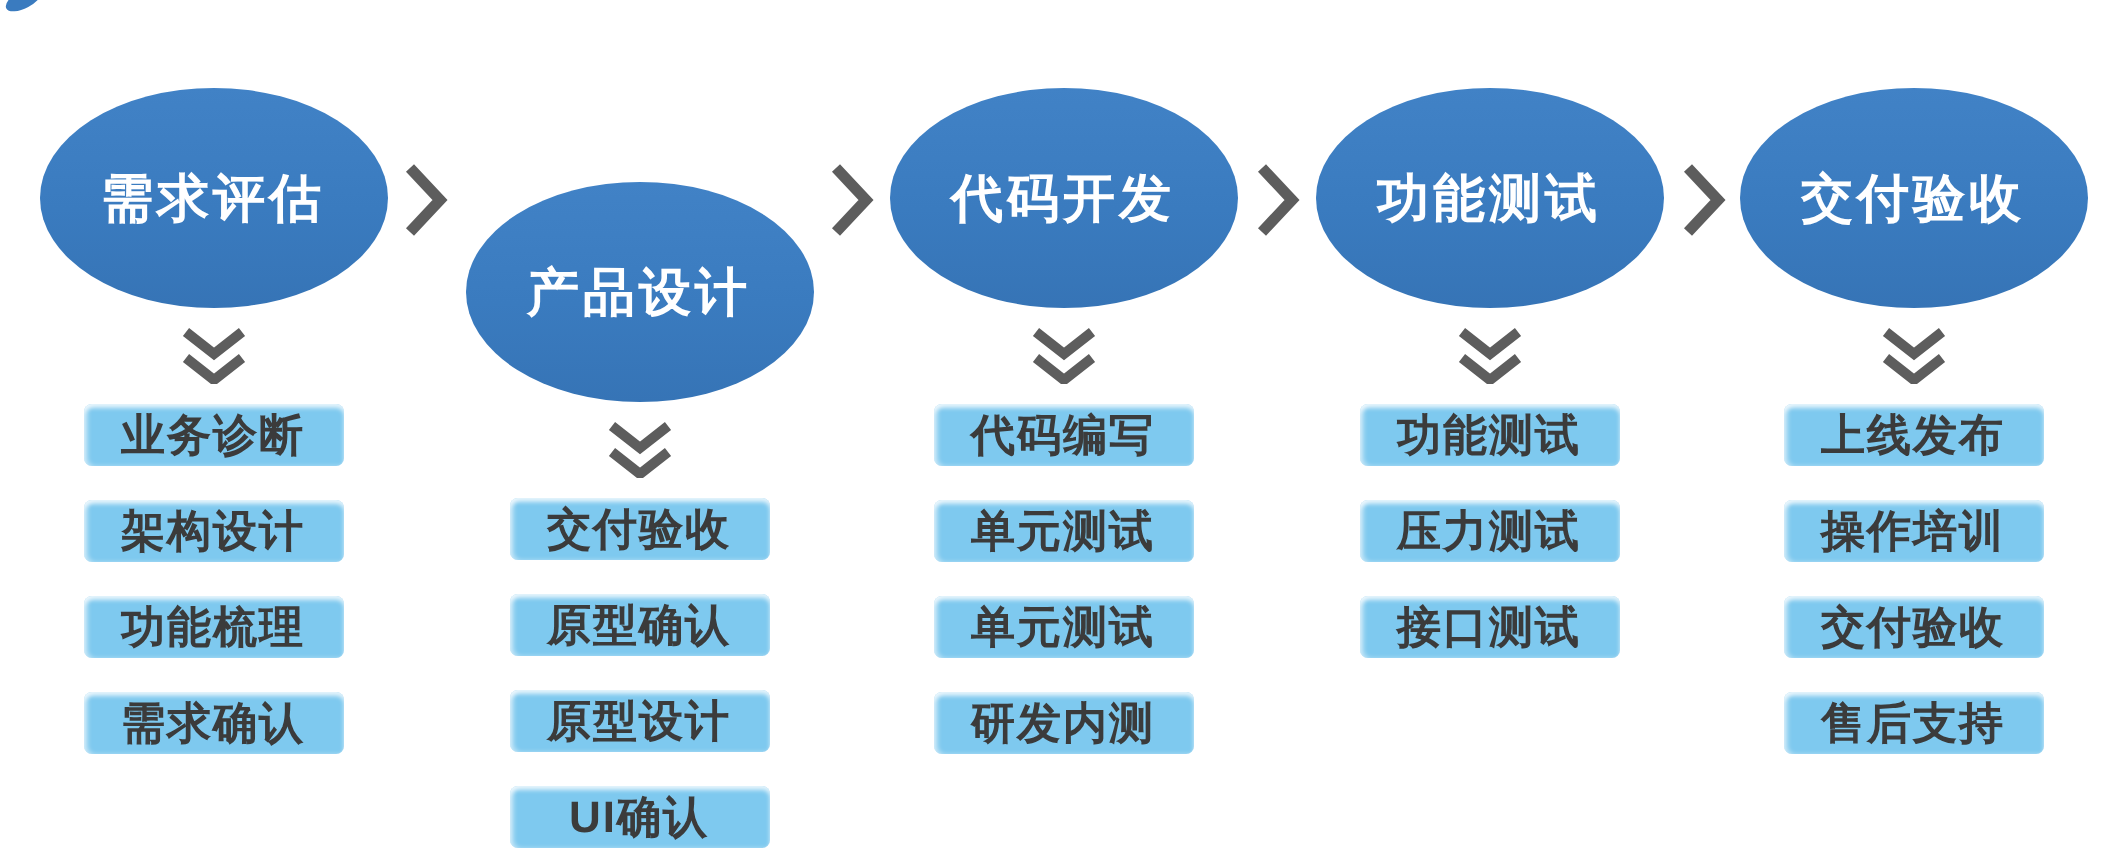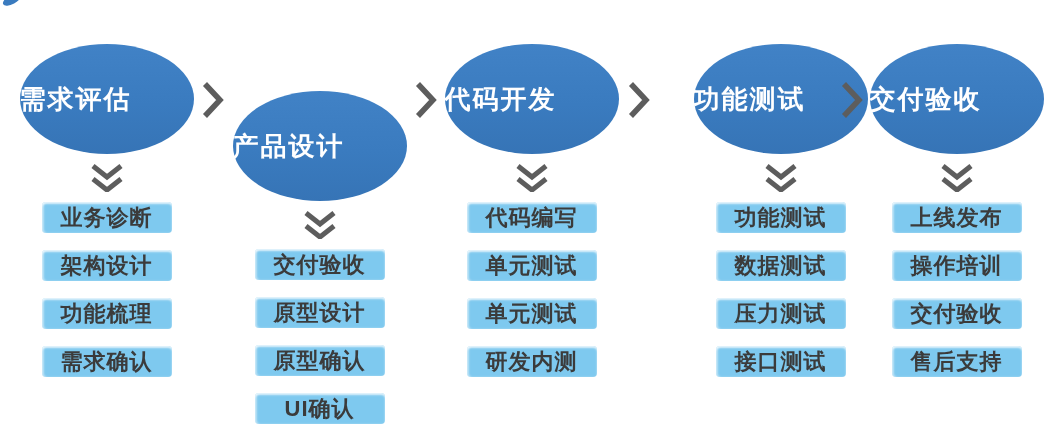--- a/index.html
+++ b/index.html
@@ -4,21 +4,21 @@
 <style>
   html,body { margin:0; padding:0; background:#ffffff; }
   .canvas {
     position:relative; width:1063px; height:425px; background:#ffffff;
     font-family:"Liberation Sans", sans-serif; overflow:hidden;
   }
   .col { position:absolute; top:0; width:213px; display:flex; flex-direction:column; align-items:center; }
   .ellipse {
     margin-top:44px; width:174px; height:110px; border-radius:50%;
     background:linear-gradient(180deg,#4182c6 0%, #3a7bbf 55%, #3674b6 100%);
-    display:flex; align-items:center; justify-content:flex-start;
+    display:flex; align-items:center; justify-content:center;
     color:#ffffff; font-size:26px; font-weight:bold; letter-spacing:2px;
     text-align:center; flex:none;
   }
   .down-arrow { height:48px; display:flex; align-items:center; justify-content:center; flex:none; }
   .task {
     width:130px; height:31px; margin-bottom:17px; border-radius:4px;
     background:#7ec9ef;
     box-shadow: inset 0 2px 2px rgba(255,255,255,0.75), inset 2px 0 2px rgba(255,255,255,0.45);
     display:flex; align-items:center; justify-content:center;
     font-size:22px; font-weight:600; color:#3b3b3b; letter-spacing:1px; flex:none;
@@ -57,53 +57,52 @@
     <div class="ellipse">
       <span>产品设计</span>
     </div>
     <div class="down-arrow">
       <svg width="36" height="28" viewBox="0 0 36 28">
           <polyline points="4,2 18,13 32,2" fill="none" stroke="#5d5d5d" stroke-width="5"></polyline>
           <polyline points="4,15 18,26 32,15" fill="none" stroke="#5d5d5d" stroke-width="5"></polyline>
         </svg>
     </div>
     <div class="task">交付验收</div>
+    <div class="task">原型确认</div>
     <div class="task">原型设计</div>
-    <div class="task">原型确认</div>
     <div class="task">UI确认</div>
   </div>
 
   <div class="col" style="left:425px;">
     <div class="ellipse">
       <span>代码开发</span>
     </div>
     <div class="down-arrow">
       <svg width="36" height="28" viewBox="0 0 36 28">
           <polyline points="4,2 18,13 32,2" fill="none" stroke="#5d5d5d" stroke-width="5"></polyline>
           <polyline points="4,15 18,26 32,15" fill="none" stroke="#5d5d5d" stroke-width="5"></polyline>
         </svg>
     </div>
     <div class="task">代码编写</div>
     <div class="task">单元测试</div>
     <div class="task">单元测试</div>
     <div class="task">研发内测</div>
   </div>
 
-  <div class="col" style="left:674px;">
+  <div class="col" style="left:638px;">
     <div class="ellipse">
       <span>功能测试</span>
     </div>
     <div class="down-arrow">
       <svg width="36" height="28" viewBox="0 0 36 28">
           <polyline points="4,2 18,13 32,2" fill="none" stroke="#5d5d5d" stroke-width="5"></polyline>
           <polyline points="4,15 18,26 32,15" fill="none" stroke="#5d5d5d" stroke-width="5"></polyline>
         </svg>
     </div>
     <div class="task">功能测试</div>
-    <div class="task">数据测试</div>
     <div class="task">压力测试</div>
     <div class="task">接口测试</div>
   </div>
 
   <div class="col" style="left:850px;">
     <div class="ellipse">
       <span>交付验收</span>
     </div>
     <div class="down-arrow">
       <svg width="36" height="28" viewBox="0 0 36 28">

